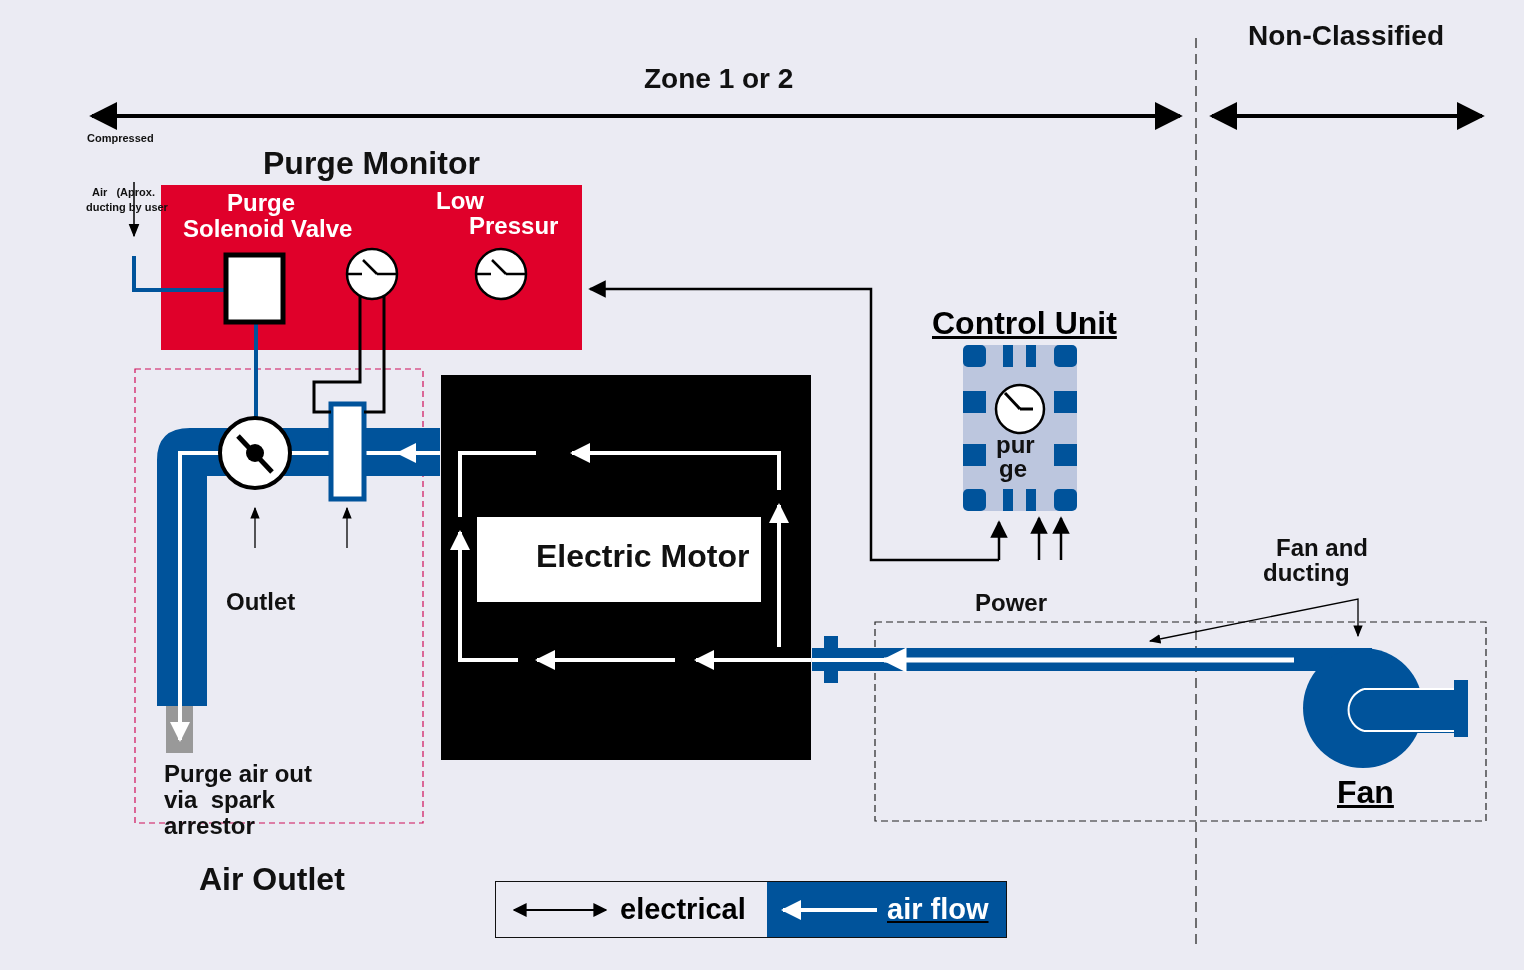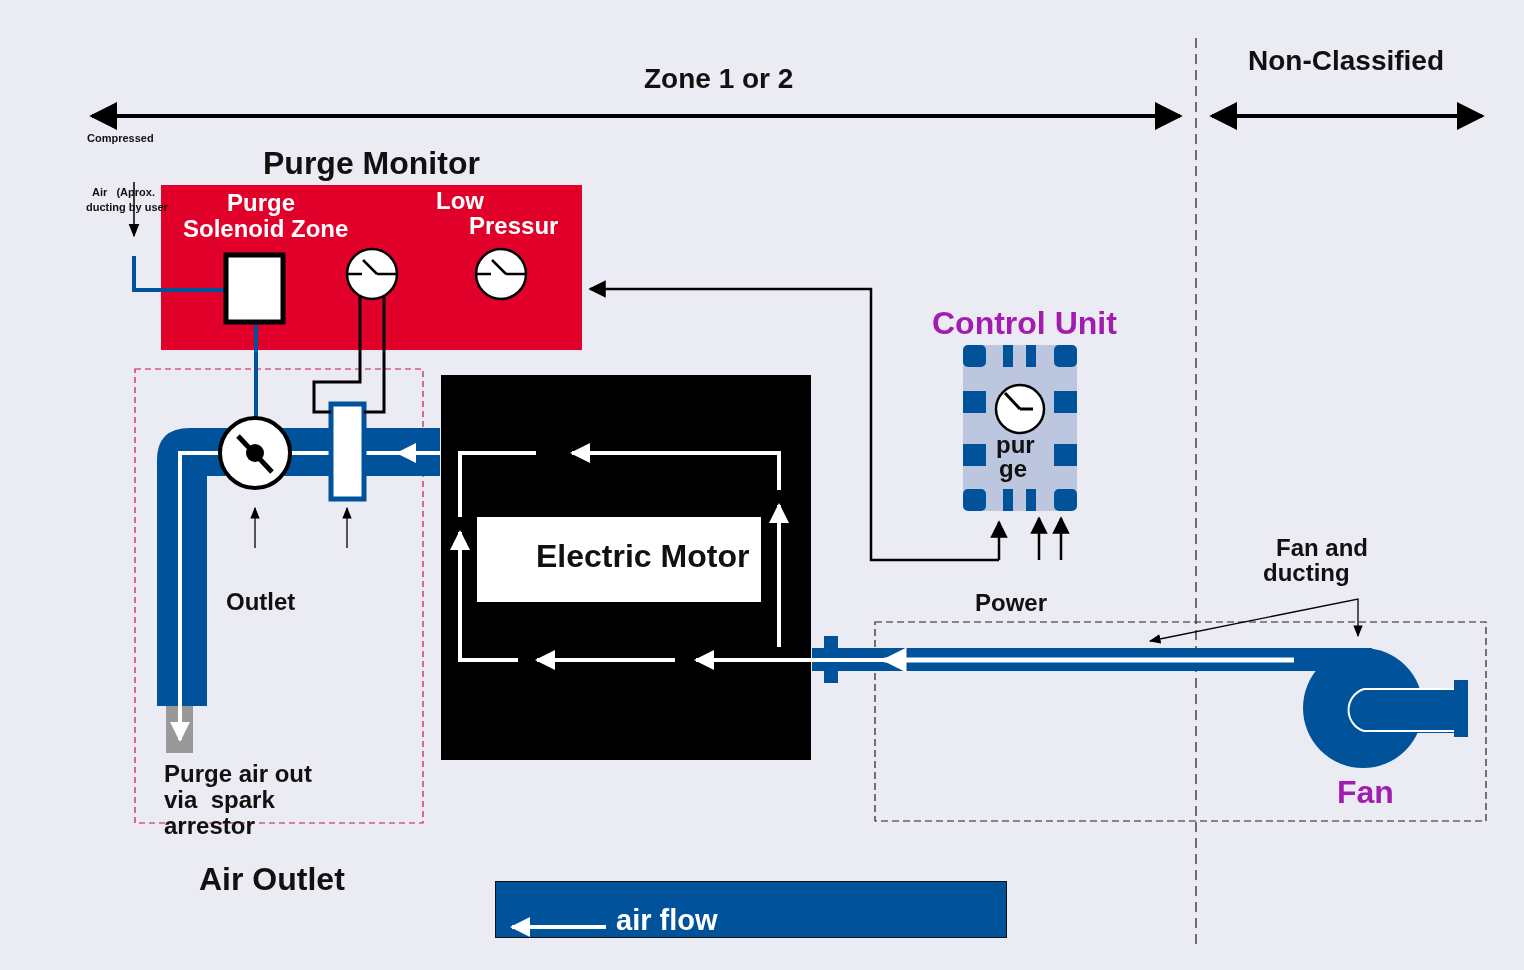--- a/index.html
+++ b/index.html
@@ -5,24 +5,24 @@
   html, body { margin: 0; padding: 0; }
   body { width: 1524px; height: 970px; background: #ebebf3; position: relative; overflow: hidden;
          font-family: "Liberation Sans", sans-serif; }
   svg#diagram { position: absolute; left: 0; top: 0; }
   .lbl { position: absolute; font-weight: bold; color: #111; white-space: nowrap; line-height: 1; }
   .zone { font-size: 28px; }
   .big { font-size: 32px; }
   .med { font-size: 24px; }
   .small { font-size: 11px; line-height: 15px; }
   .white { color: #ffffff; }
-  .blue { color: #a21caf; }
+  .blue { color: #000000; text-decoration: underline; }
   .legend { position: absolute; left: 495px; top: 881px; width: 512px; height: 57px; border: 1.5px solid #111; display: flex; box-sizing: border-box; }
   .legend .elec { width: 271px; background: #ebebf3; display: flex; align-items: center; }
-  .legend .air { flex: 1; background: #00539b; display: flex; align-items: flex-end; }
+  .legend .air { flex: 1; background: #00539b; display: flex; align-items: center; text-decoration: underline; }
   .legend span.t { font-weight: bold; font-size: 29px; }
 </style>
 </head>
 <body>
 
 <svg id="diagram" width="1524" height="970" viewBox="0 0 1524 970" xmlns="http://www.w3.org/2000/svg">
   <defs>
     <marker id="ah" viewBox="0 0 10 10" refX="9" refY="5" markerWidth="7" markerHeight="7" orient="auto-start-reverse">
       <path d="M0,0 L10,5 L0,10 z" fill="#000"></path>
     </marker>
@@ -137,32 +137,32 @@
     <line x1="1364" y1="731" x2="1454" y2="731" stroke="#fff" stroke-width="2"></line>
   </g>
 
   <polyline points="1150,641 1358,599 1358,636" fill="none" stroke="#000" stroke-width="1.3" marker-start="url(#ahs)" marker-end="url(#ahs)"></polyline>
 
   <line x1="255" y1="548" x2="255" y2="508" stroke="#000" stroke-width="1.3" marker-end="url(#ahs)"></line>
   <line x1="347" y1="548" x2="347" y2="508" stroke="#000" stroke-width="1.3" marker-end="url(#ahs)"></line>
 </svg>
 
 <div class="lbl zone" style="left:644px; top:65px;">Zone 1 or 2</div>
-<div class="lbl zone" style="left:1248px; top:47px;text-align:right;">Non-Classified</div>
+<div class="lbl zone" style="left:1248px; top:22px;text-align:right;">Non-Classified</div>
 
 <div class="lbl small" style="left:87px; top:131px;">
   <div>Compressed</div>
   <div style="padding-left:5px; white-space:pre;margin-top:39px;">Air   (Aprox.</div>
   <div style="margin-left:-1px;">ducting by user</div>
 </div>
 
 <div class="lbl big" style="left:263px; top:147px;">Purge Monitor</div>
 
 <div class="lbl med white" style="left:227px; top:191px;">Purge</div>
-<div class="lbl med white" style="left:183px; top:217px;">Solenoid Zone</div>
+<div class="lbl med white" style="left:183px; top:217px;">Solenoid Valve</div>
 <div class="lbl med white" style="left:436px; top:189px;">Low</div>
 <div class="lbl med white" style="left:469px; top:214px;">Pressur</div>
 
 <div class="lbl big blue" style="left:932px; top:307px;">Control Unit</div>
 <div class="lbl med" style="left:996px; top:433px;">pur</div>
 <div class="lbl med" style="left:999px; top:457px;">ge</div>
 <div class="lbl med" style="left:975px; top:591px;">Power</div>
 
 <div class="lbl big" style="left:536px; top:540px;">Electric Motor</div>
 
@@ -174,19 +174,25 @@
   <div>arrestor</div>
 </div>
 
 <div class="lbl big" style="left:199px; top:863px;">Air Outlet</div>
 
 <div class="lbl med" style="left:1276px; top:536px;">Fan and</div>
 <div class="lbl med" style="left:1263px; top:561px;">ducting</div>
 <div class="lbl big blue" style="left:1337px; top:776px;">Fan</div>
 
 <div class="legend">
+  <div class="elec">
+    <svg width="110" height="20" style="margin-left:14px;">
+      <line x1="4" y1="10" x2="96" y2="10" stroke="#000" stroke-width="2" marker-start="url(#ah)" marker-end="url(#ah)"></line>
+    </svg>
+    <span class="t">electrical</span>
+  </div>
   <div class="air">
     <svg width="110" height="20" style="margin-left:10px;">
       <line x1="100" y1="10" x2="6" y2="10" stroke="#fff" stroke-width="4" marker-end="url(#ahw)"></line>
     </svg>
     <span class="t" style="color:#fff;">air flow</span>
   </div>
 </div>
 
 </body></html>

